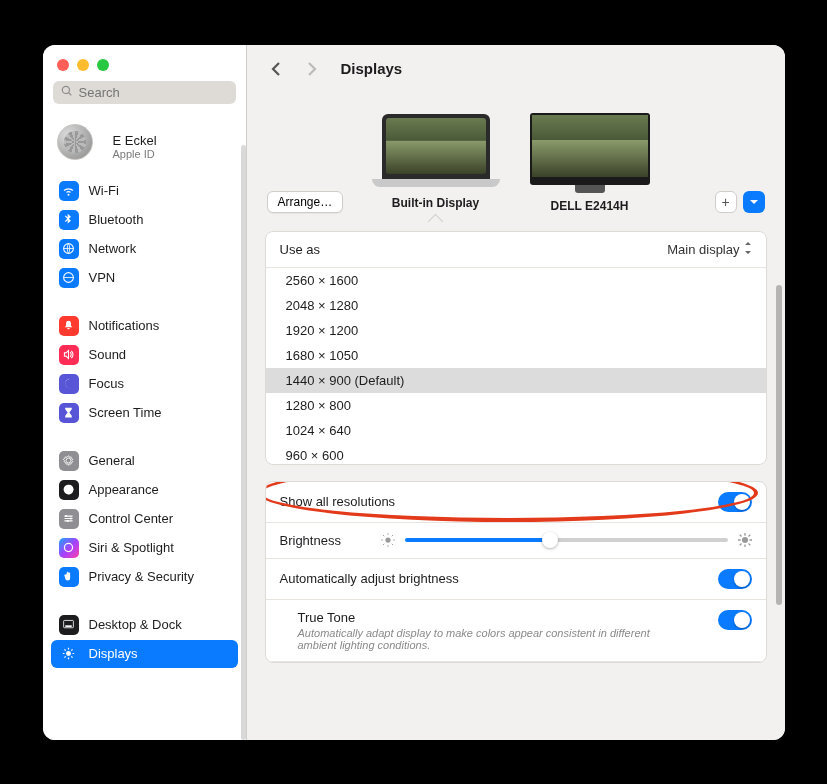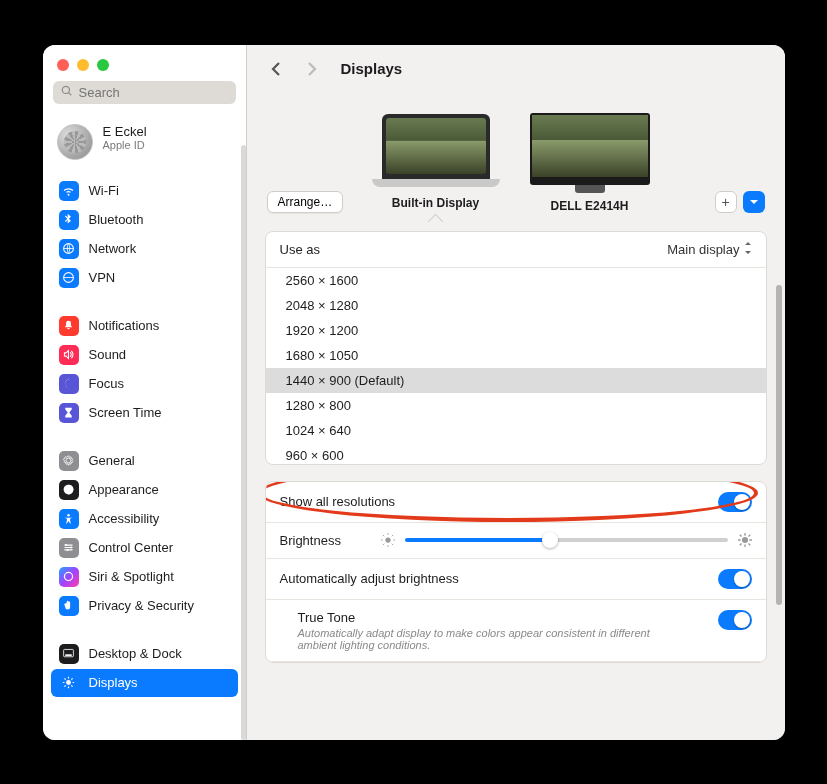--- a/index.html
+++ b/index.html
@@ -39,21 +39,21 @@
   .tl.yellow { background: #febc2e; }
   .tl.green { background: #28c840; }
   .search-wrap { padding: 0 10px 10px; }
   .search {
     display: flex; align-items: center; gap: 6px;
     background: #dedad6; border-radius: 6px; padding: 4px 8px;
     color: #8a8a8a;
   }
   .search svg { width: 12px; height: 12px; fill: #8a8a8a; }
   .search input { border: none; background: transparent; outline: none; font-size: 13px; width: 100%; color: #333; }
-  .profile { display: flex; align-items: flex-start; gap: 10px; padding: 10px 14px 12px; }
+  .profile { display: flex; align-items: flex-end; gap: 20px; padding: 10px 14px 12px; }
   .avatar {
     width: 36px; height: 36px; border-radius: 50%;
     background: radial-gradient(circle at 30% 30%, #ddd, #aaa 60%, #888);
     border: 1px solid #c6c3bf;
     position: relative; overflow: hidden;
   }
   .avatar::after{content:"";position:absolute;inset:6px;border-radius:50%;background:repeating-conic-gradient(#999 0 20deg,#bbb 20deg 40deg);}
   .profile .name { font-size: 13px; }
   .profile .sub { font-size: 11px; color: #7a7a7a; }
   .sgroup { padding: 4px 8px; }
@@ -277,29 +277,20 @@
             <span class="lbl">General</span>
           </div>
           <div class="sitem">
             <div class="sicon" style="background: rgb(28, 28, 30);">
               <svg viewBox="0 0 16 16">
                 <circle cx="8" cy="8" r="6"></circle>
                 <path d="M8 2a6 6 0 010 12z" fill="#fff"></path>
               </svg>
             </div>
             <span class="lbl">Appearance</span>
-          </div>
-          <div class="sitem">
-            <div class="sicon" style="background: rgb(10, 122, 255);">
-              <svg viewBox="0 0 16 16">
-                <circle cx="8" cy="4" r="1.5"></circle>
-                <path d="M3 7h10l-3 1v3l1 3h-1l-2-3-2 3H5l1-3V8z"></path>
-              </svg>
-            </div>
-            <span class="lbl">Accessibility</span>
           </div>
           <div class="sitem">
             <div class="sicon" style="background: rgb(142, 142, 147);">
               <svg viewBox="0 0 16 16">
                 <path d="M3 5h10M3 8h10M3 11h10" stroke="#fff" stroke-width="1.5"></path>
                 <circle cx="5" cy="5" r="1.3"></circle>
                 <circle cx="11" cy="8" r="1.3"></circle>
                 <circle cx="7" cy="11" r="1.3"></circle>
               </svg>
             </div>

